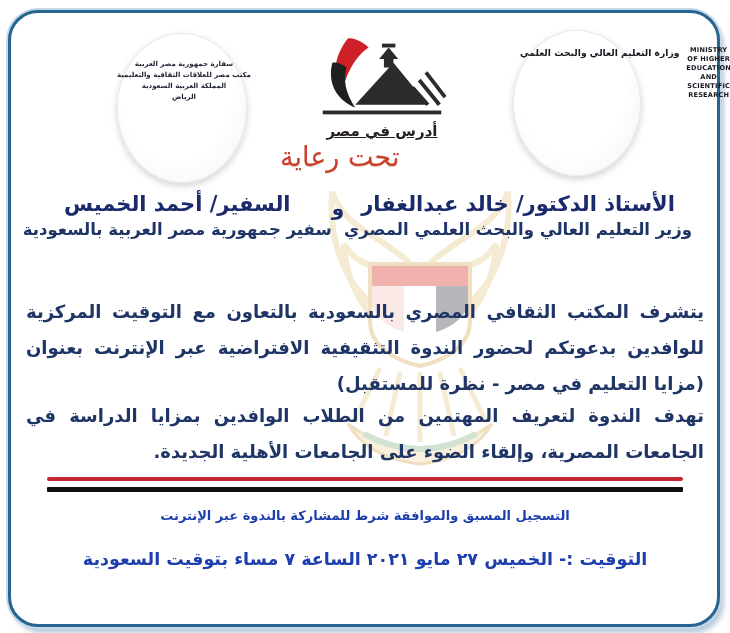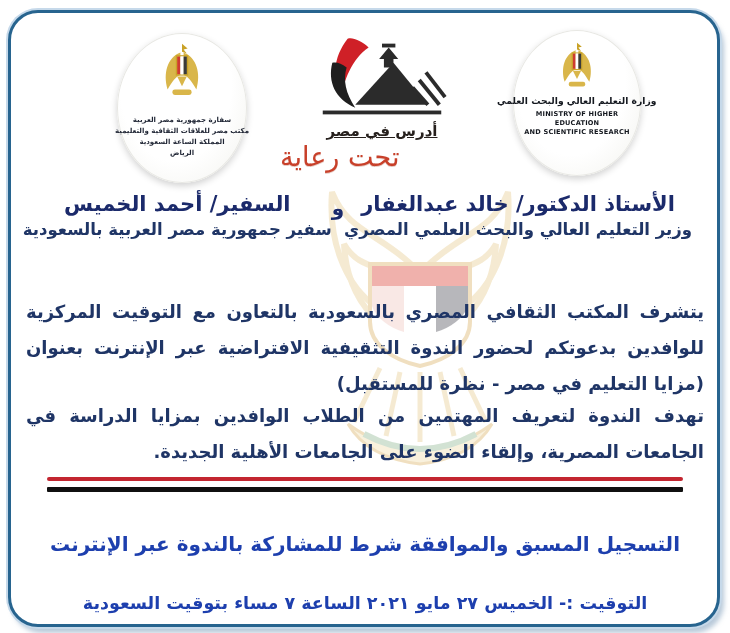--- a/index.html
+++ b/index.html
@@ -16,21 +16,21 @@
   
   .watermark {
     position:absolute; left:318px; top:172px; width:204px; height:302px;
     opacity:0.45; z-index:1; pointer-events:none;
   }
   
   .oval-logo {
     position:absolute; z-index:2; border-radius:50%;
     background: radial-gradient(ellipse at 45% 35%, #ffffff 55%, #f1f1ec 100%);
     box-shadow: 0 3px 7px rgba(0,0,0,0.18), 0 0 0 1px #e8e8e4 inset;
-    display:flex; flex-direction:column; align-items:center; justify-content:flex-start;
+    display:flex; flex-direction:row; align-items:flex-start; justify-content:flex-start;
     text-align:center;
   }
   .oval-left { left:117px; top:33px; width:130px; height:150px; padding-top:10px; }
   .oval-right { left:513px; top:30px; width:128px; height:146px; padding-top:12px; }
   .oval-left .lines { margin-top:16px; direction:rtl; }
   .oval-left .lines div { font-size:7px; font-weight:bold; color:#1e2433; line-height:11px; white-space:nowrap; }
   .oval-right .ar-title { direction:rtl; font-size:10px; font-weight:bold; color:#14181f; margin-top:5px; white-space:nowrap; transform:scale(0.92); }
   .oval-right .en-title { font-size:6.6px; font-weight:bold; color:#14181f; line-height:9px; letter-spacing:0.2px; margin-top:4px; }
   .center-logo { position:absolute; left:316px; top:36px; width:132px; z-index:2; text-align:center; }
   .center-logo .brand-text {
@@ -62,22 +62,22 @@
   .para2 { top:398px; }
   
   .divider { position:absolute; left:47px; top:477px; width:636px; z-index:2; }
   .divider .red-bar { height:4px; background:#c32630; border-radius:2px; }
   .divider .black-bar { height:5px; background:#101010; margin-top:6px; border-radius:1px; }
   
   .footer-line {
     position:absolute; left:20px; width:690px; z-index:2;
     direction:rtl; text-align:center; font-weight:bold; color:#1d3fae;
   }
-  .footer1 { top:532px; font-size:20px; }
-  .footer2 { top:549px; font-size:17.5px;margin-top:44px; }
+  .footer1 { top:508px; font-size:13px; }
+  .footer2 { top:549px; font-size:17.5px; }
 </style>
 </head>
 <body>
 
 <div class="canvas">
   <div class="frame"></div>
 
   <svg class="watermark" viewBox="0 0 204 302">
 
     <g stroke="#e7cd92" stroke-width="6" fill="none" opacity="0.9">
@@ -116,21 +116,21 @@
       <rect x="23" y="16" width="14" height="24" fill="none" stroke="#c9a227" stroke-width="1.5"></rect>
       <rect x="24" y="17" width="4" height="22" fill="#cf3b30"></rect>
       <rect x="28" y="17" width="4" height="22" fill="#ffffff"></rect>
       <rect x="32" y="17" width="4" height="22" fill="#3a3a3a"></rect>
       <path d="M24 42 l6 12 6 -12 z" fill="#d9b64a"></path>
       <rect x="18" y="58" width="24" height="7" rx="3" fill="#d9b64a"></rect>
     </svg>
     <div class="lines">
       <div>سفارة جمهورية مصر العربية</div>
       <div>مكتب مصر للعلاقات الثقافية والتعليمية</div>
-      <div>المملكة الساعة السعودية</div>
+      <div>المملكة العربية السعودية</div>
       <div>الرياض</div>
     </div>
   </div>
 
   <div class="center-logo">
     <svg width="132" height="86" viewBox="0 0 132 90">
       <path d="M30 3 C 15 22, 13 46, 23 64 C 26 48, 34 24, 52 12 C 44 5, 35 1, 30 3 Z" fill="#cf2027"></path>
       <path d="M14 28 C 9 48, 17 66, 38 75 C 28 60, 25 46, 29 33 C 23 28, 18 27, 14 28 Z" fill="#1f1f1f"></path>
       <polygon points="38,72 78,28 114,72" fill="#2b2b2b"></polygon>
       <polygon points="73,12 83,24 78,24 78,33 68,33 68,24 63,24" fill="#2b2b2b"></polygon>

